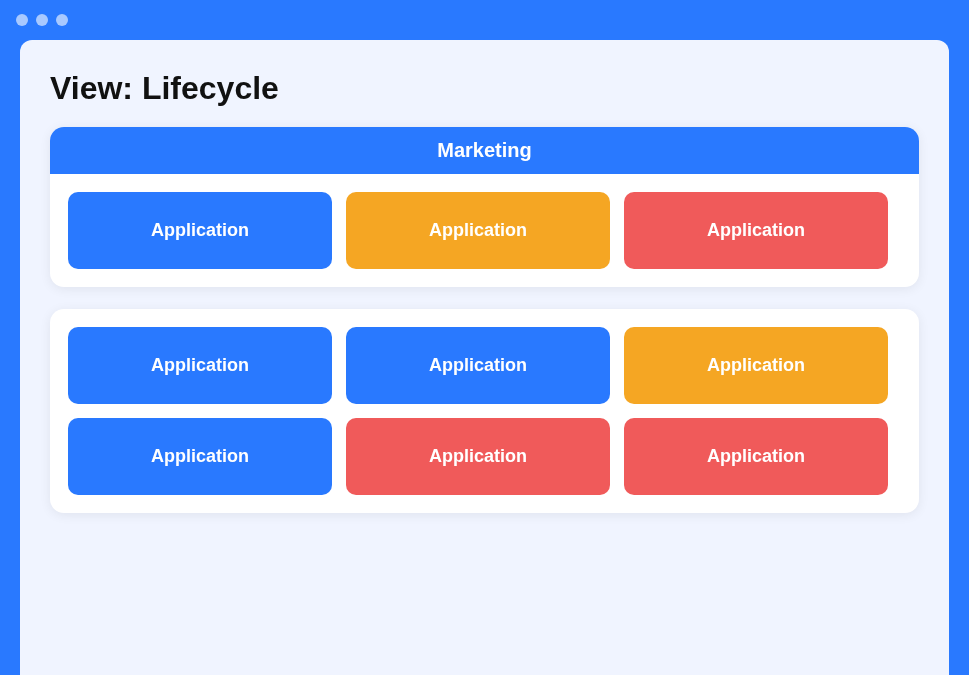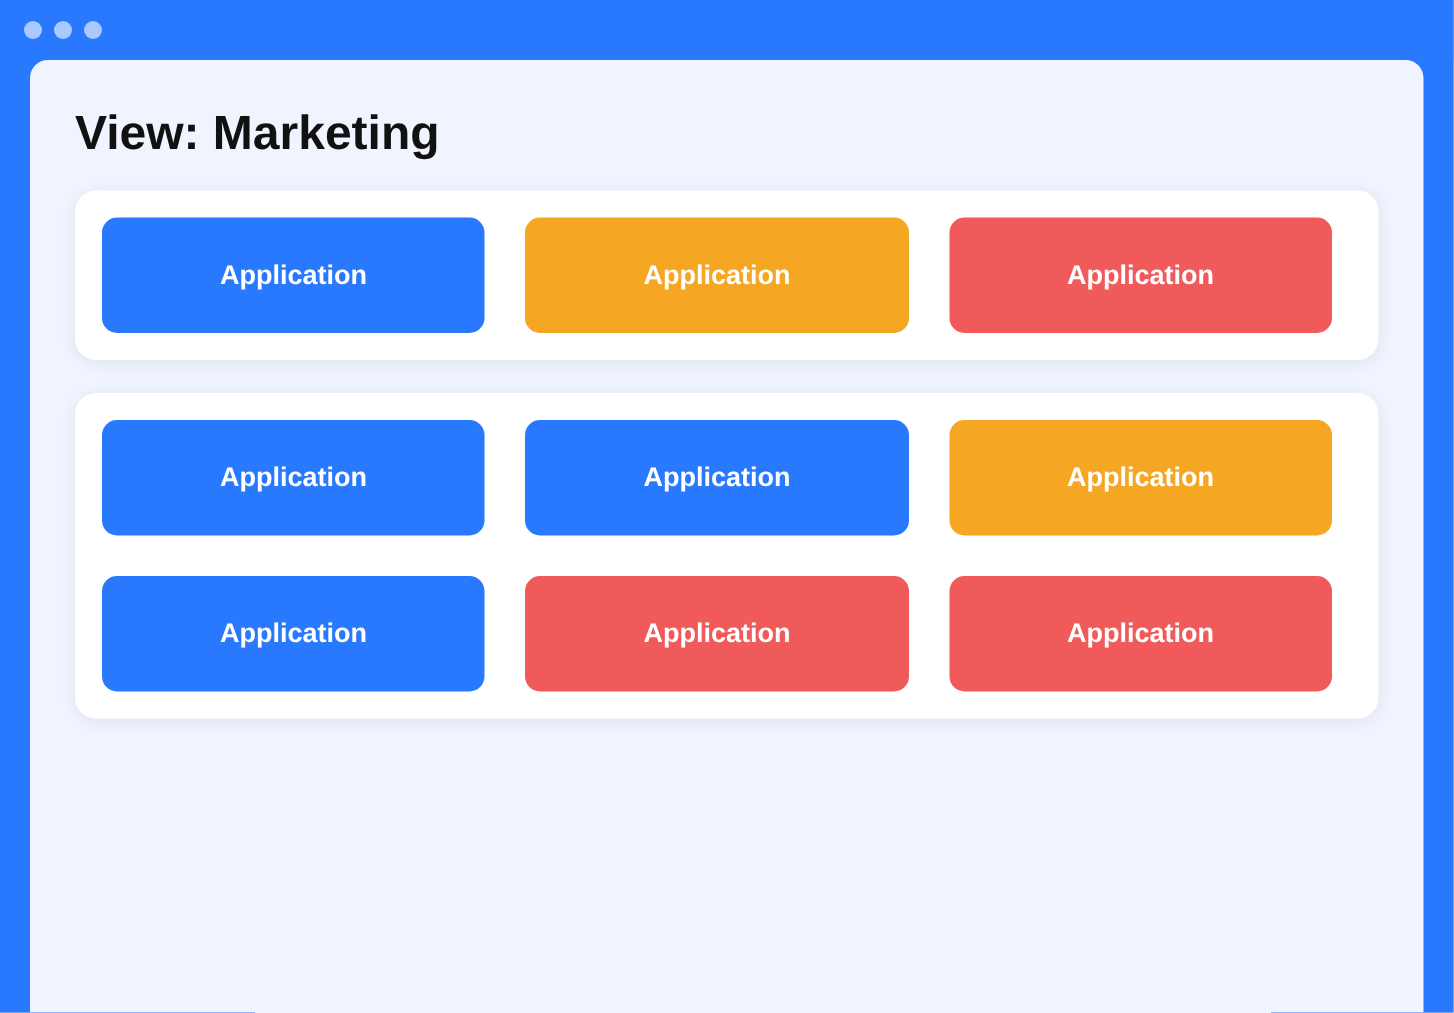--- a/index.html
+++ b/index.html
@@ -102,21 +102,21 @@
       text-align: center;
       font-size: 20px;
       font-weight: 700;
       padding: 12px;
       border-radius: 10px 10px 0 0;
     }
 
     .group-body {
       padding: 18px 31px 18px 18px;
       display: grid;
-      gap: 27px;
+      gap: 14px;
     }
 
     .group-body.cols-3 {
       grid-template-columns: 1fr 1fr 1fr;
     }
 
     .app-tile {
       border-radius: 10px;
       padding: 28px 10px;
       display: flex;
@@ -137,25 +137,26 @@
 <body>
 
 <div class="window">
   <div class="title-bar">
     <div class="dot"></div>
     <div class="dot"></div>
     <div class="dot"></div>
   </div>
 
   <div class="content-area">
-    <h1 class="page-title">View: Marketing</h1>
+    <h1 class="page-title">View: Lifecycle</h1>
 
 
     <div id="groups-container">
         <div class="group-card">
+          <div class="group-header">Marketing</div>
           <div class="group-body cols-3">
             <div class="app-tile tile-blue">Application</div>
             <div class="app-tile tile-yellow">Application</div>
             <div class="app-tile tile-red">Application</div>
           </div>
         </div>
         <div class="group-card">
           <div class="group-body cols-3">
             <div class="app-tile tile-blue">Application</div>
             <div class="app-tile tile-blue">Application</div>

